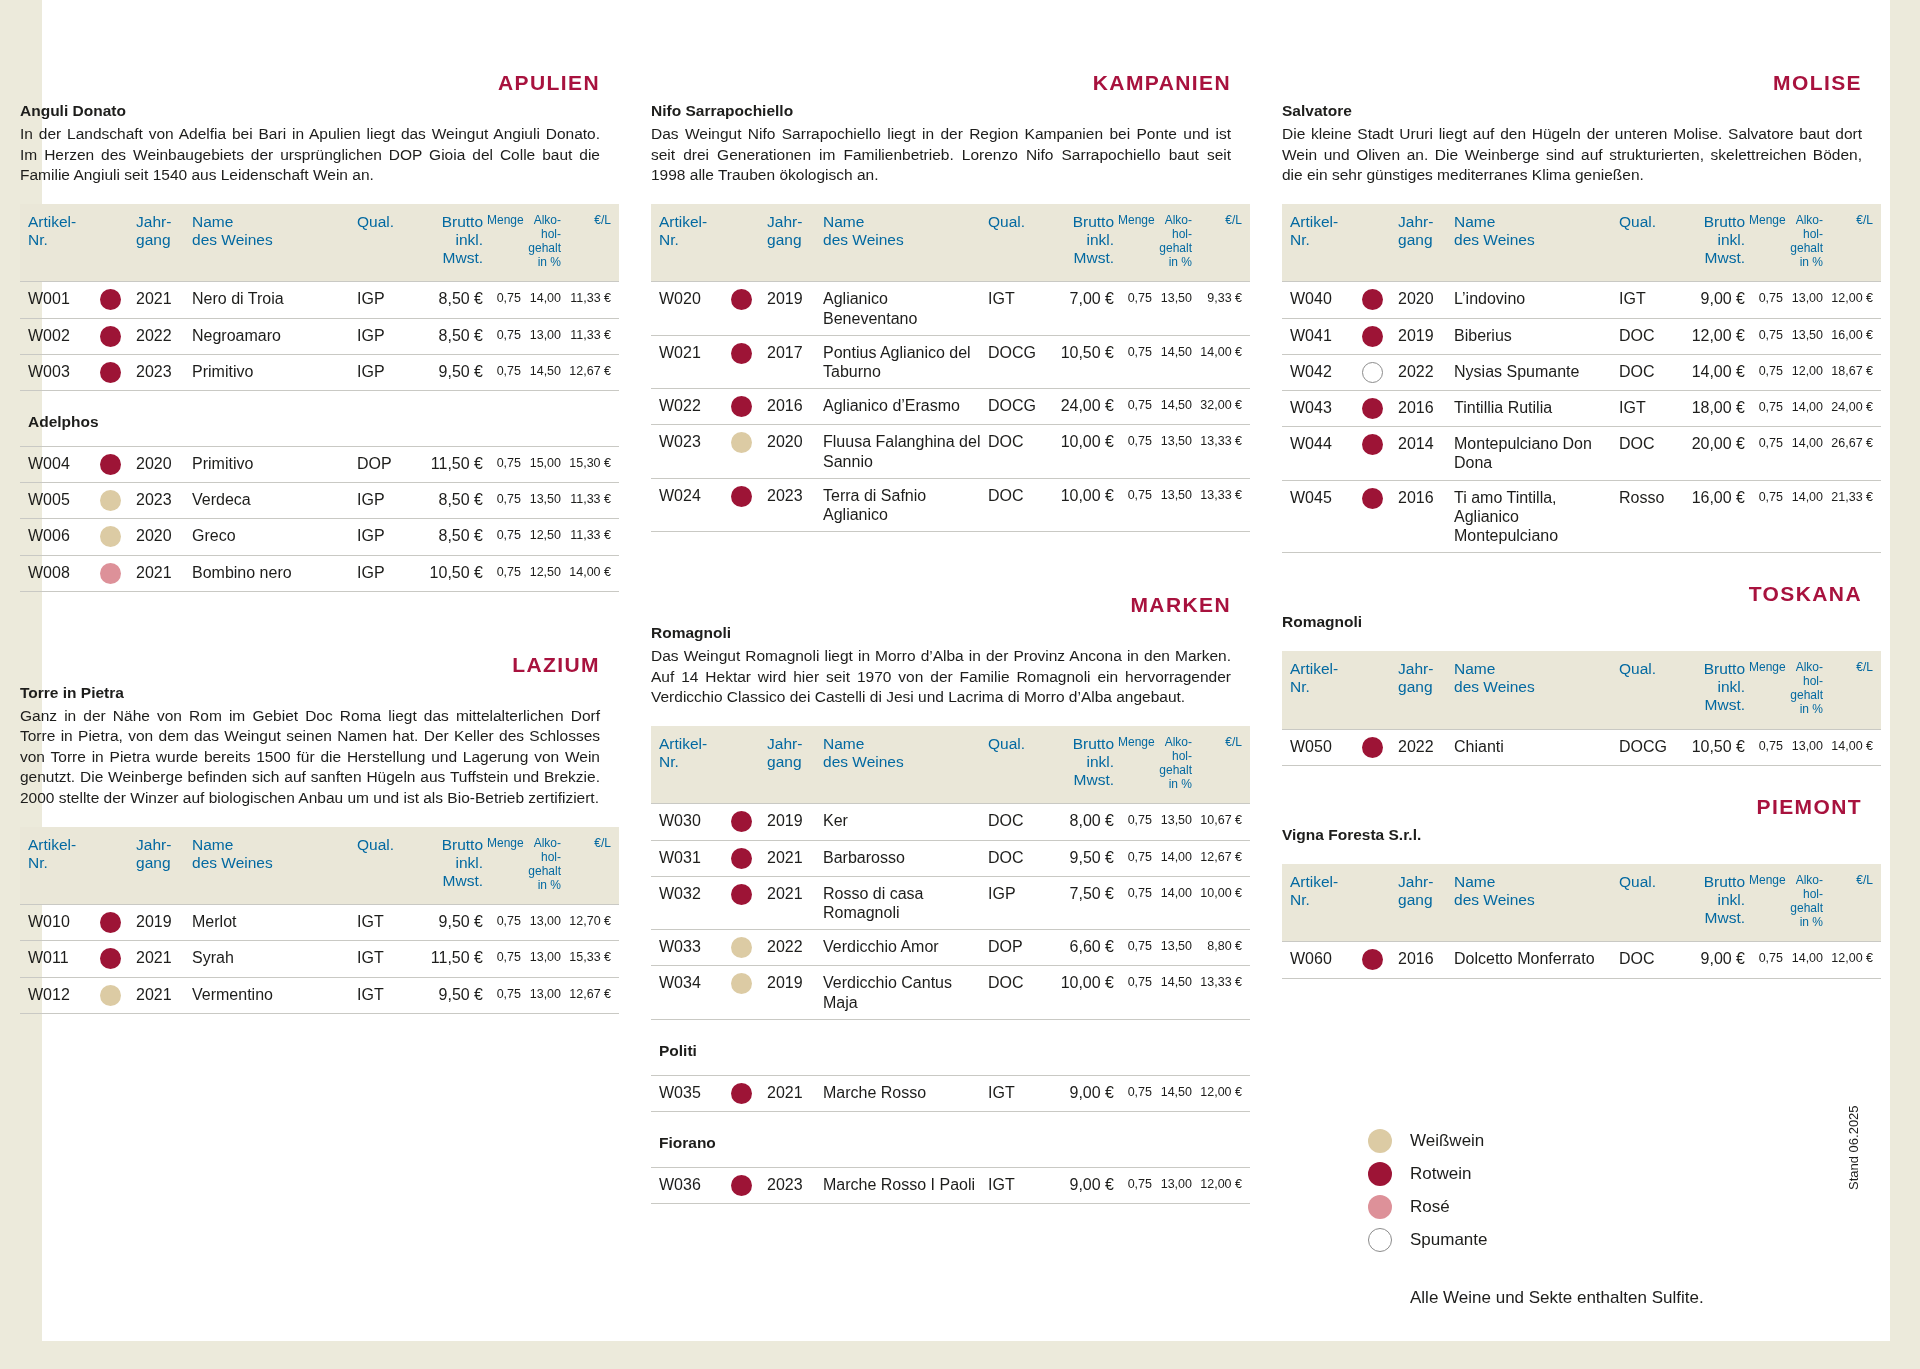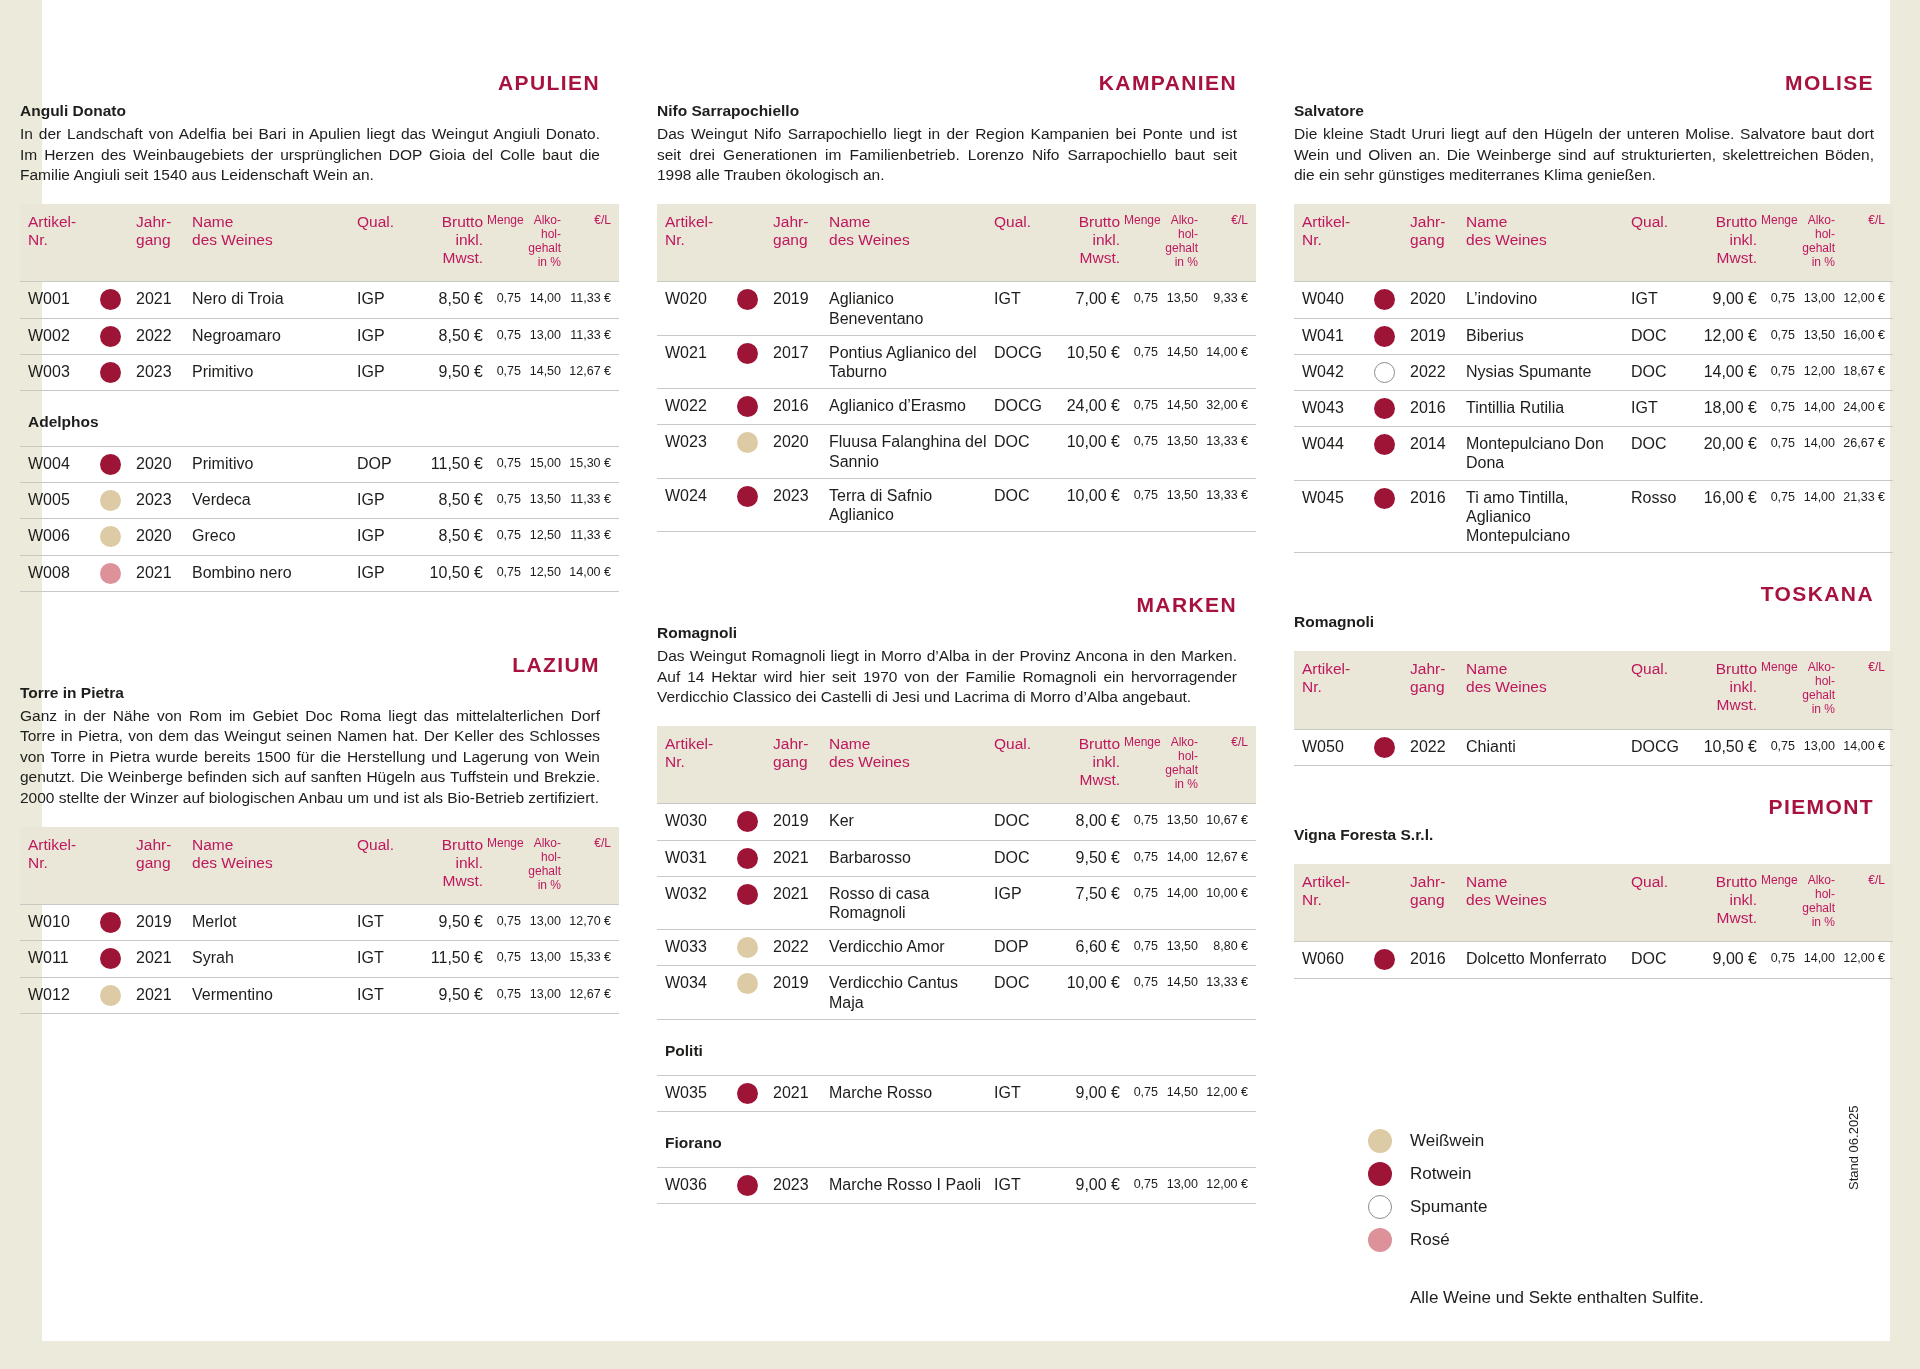--- a/index.html
+++ b/index.html
@@ -38,21 +38,21 @@
     position: absolute;
     left: 0; top: 0;
     width: 1920px; height: 1369px;
   }
   .grid {
     position: absolute;
     left: 20px;
     top: 72px;
     width: 1880px;
     display: flex;
-    gap: 12px;
+    gap: 6px;
   }
   .col {
     width: 580px;
     margin-right: 45px;
   }
   .col:last-child { margin-right: 0; }
 
   .region-title {
     text-align: right;
     color: #a8123e;
@@ -85,21 +85,21 @@
   table.wine.tight { margin-top: 10px; }
 
   table.wine thead th {
     background: #eae7d8;
     font-weight: normal;
     vertical-align: top;
     padding: 9px 2px 12px 2px;
     font-size: 15.5px;
     line-height: 1.16;
     text-align: left;
-    color: #be185d;
+    color: #0369a1;
   }
   table.wine thead th.num { text-align: right; }
   table.wine thead th.small {
     font-size: 12px;
     line-height: 1.18;
   }
   table.wine thead th.firstcell { padding-left: 8px; }
   table.wine thead th.lastcell { padding-right: 8px; }
 
   table.wine tbody td {
@@ -813,25 +813,25 @@
     <div id="legend-rows">
         <div class="legend-row">
           <span class="legend-swatch weiss"></span>
           <span class="legend-label">Weißwein</span>
         </div>
         <div class="legend-row">
           <span class="legend-swatch rot"></span>
           <span class="legend-label">Rotwein</span>
         </div>
         <div class="legend-row">
+          <span class="legend-swatch rose"></span>
+          <span class="legend-label">Rosé</span>
+        </div>
+        <div class="legend-row">
           <span class="legend-swatch spumante"></span>
           <span class="legend-label">Spumante</span>
-        </div>
-        <div class="legend-row">
-          <span class="legend-swatch rose"></span>
-          <span class="legend-label">Rosé</span>
         </div>
       </div>
     <div class="sulfite">Alle Weine und Sekte enthalten Sulfite.</div>
   </div>
 
   <div class="stand">Stand 06.2025</div>
 </div>
 
 </body></html>

